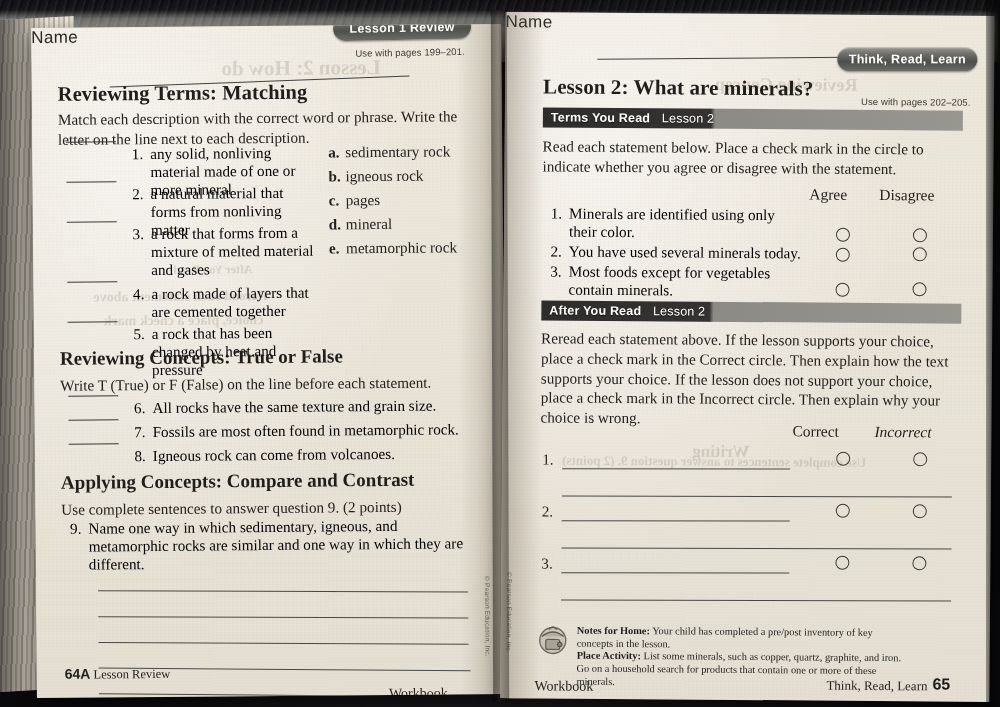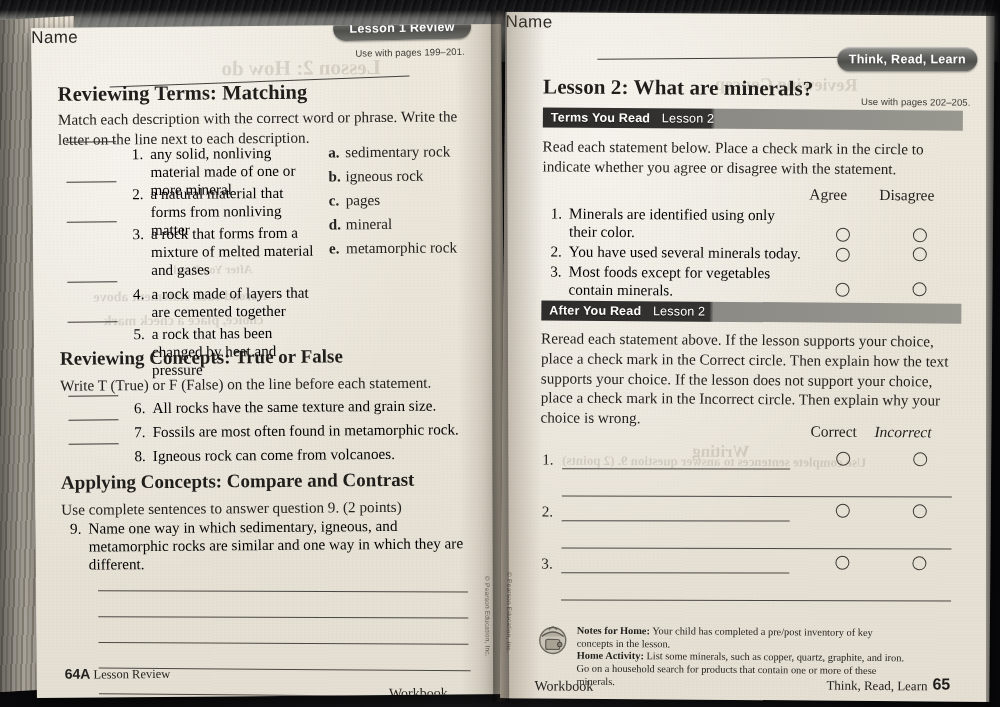--- a/index.html
+++ b/index.html
@@ -299,21 +299,21 @@
       </div>
       <div class="circ" style="left:332px;top:268px;"></div>
       <div class="circ" style="left:409px;top:267px;"></div>
 
       <div class="sectionbar" style="left:38px;top:288px;width:420px;">
         <span><b>After You Read</b><span style="font-weight:normal;"> Lesson 2</span></span>
       </div>
 
       <div class="body" style="left:38px;top:316px;width:425px;">Reread each statement above. If the lesson supports your choice, place a check mark in the Correct circle. Then explain how the text supports your choice. If the lesson does not support your choice, place a check mark in the Incorrect circle. Then explain why your choice is wrong.</div>
 
-      <div class="colhead" style="left:308px;top:408px;font-family:Liberation Serif, serif;">Correct</div>
+      <div class="colhead" style="left:290px;top:408px;font-family:Liberation Serif, serif;">Correct</div>
       <div class="colhead" style="left:372px;top:408px;font-style:italic;">Incorrect</div>
 
       
       <div class="qnum" style="left:40px;top:438px;">1.</div>
       <div class="answerline" style="left:60px;top:455px;width:228px;transform:rotate(-0.4deg);"></div>
       <div class="circ" style="left:334px;top:437px;"></div>
       <div class="circ" style="left:411px;top:437px;"></div>
       <div class="answerline" style="left:60px;top:482px;width:390px;transform:rotate(-0.3deg);"></div>
 
       
@@ -334,21 +334,21 @@
       <svg class="bagicon" style="left:34px;top:608px;" width="36" height="36" viewBox="0 0 36 36">
         <ellipse cx="18" cy="20" rx="13" ry="13" fill="#c9c4b8" stroke="#6e6a61" stroke-width="1.4"></ellipse>
         <path d="M7 16 q11 -9 22 0" fill="#b3ada0" stroke="#5f5b53" stroke-width="1.3"></path>
         <rect x="11" y="19" width="14" height="10" rx="2" fill="#a8a295" stroke="#5f5b53" stroke-width="1.2"></rect>
         <circle cx="25" cy="24" r="2.2" fill="#8b8579" stroke="#4e4a43" stroke-width="1"></circle>
         <path d="M14 9 q4 -5 8 0" fill="none" stroke="#5f5b53" stroke-width="1.4"></path>
       </svg>
 
       <div class="notes" style="left:76px;top:612px;width:330px;">
         <span><b>Notes for Home:</b><span> Your child has completed a pre/post inventory of key concepts in the lesson.</span></span><br>
-        <span><b>Home Activity:</b><span> List some minerals, such as copper, quartz, graphite, and iron. Go on a household search for products that contain one or more of these minerals.</span></span>
+        <span><b>Place Activity:</b><span> List some minerals, such as copper, quartz, graphite, and iron. Go on a household search for products that contain one or more of these minerals.</span></span>
       </div>
 
       <div class="wbk" style="left:34px;top:666px;">Workbook</div>
       <div style="position:absolute;left:326px;top:663px;font-size:13px;color:#24221f;">Think, Read, Learn</div>
       <div style="position:absolute;left:432px;top:660px;font-family:'Liberation Sans',sans-serif;font-size:16px;font-weight:bold;color:#1d1b18;">65</div>
 
       <div class="copy" style="left:12px;top:560px;">© Pearson Education, Inc.</div>
 
       <div class="gutterR"></div>
     </div>

